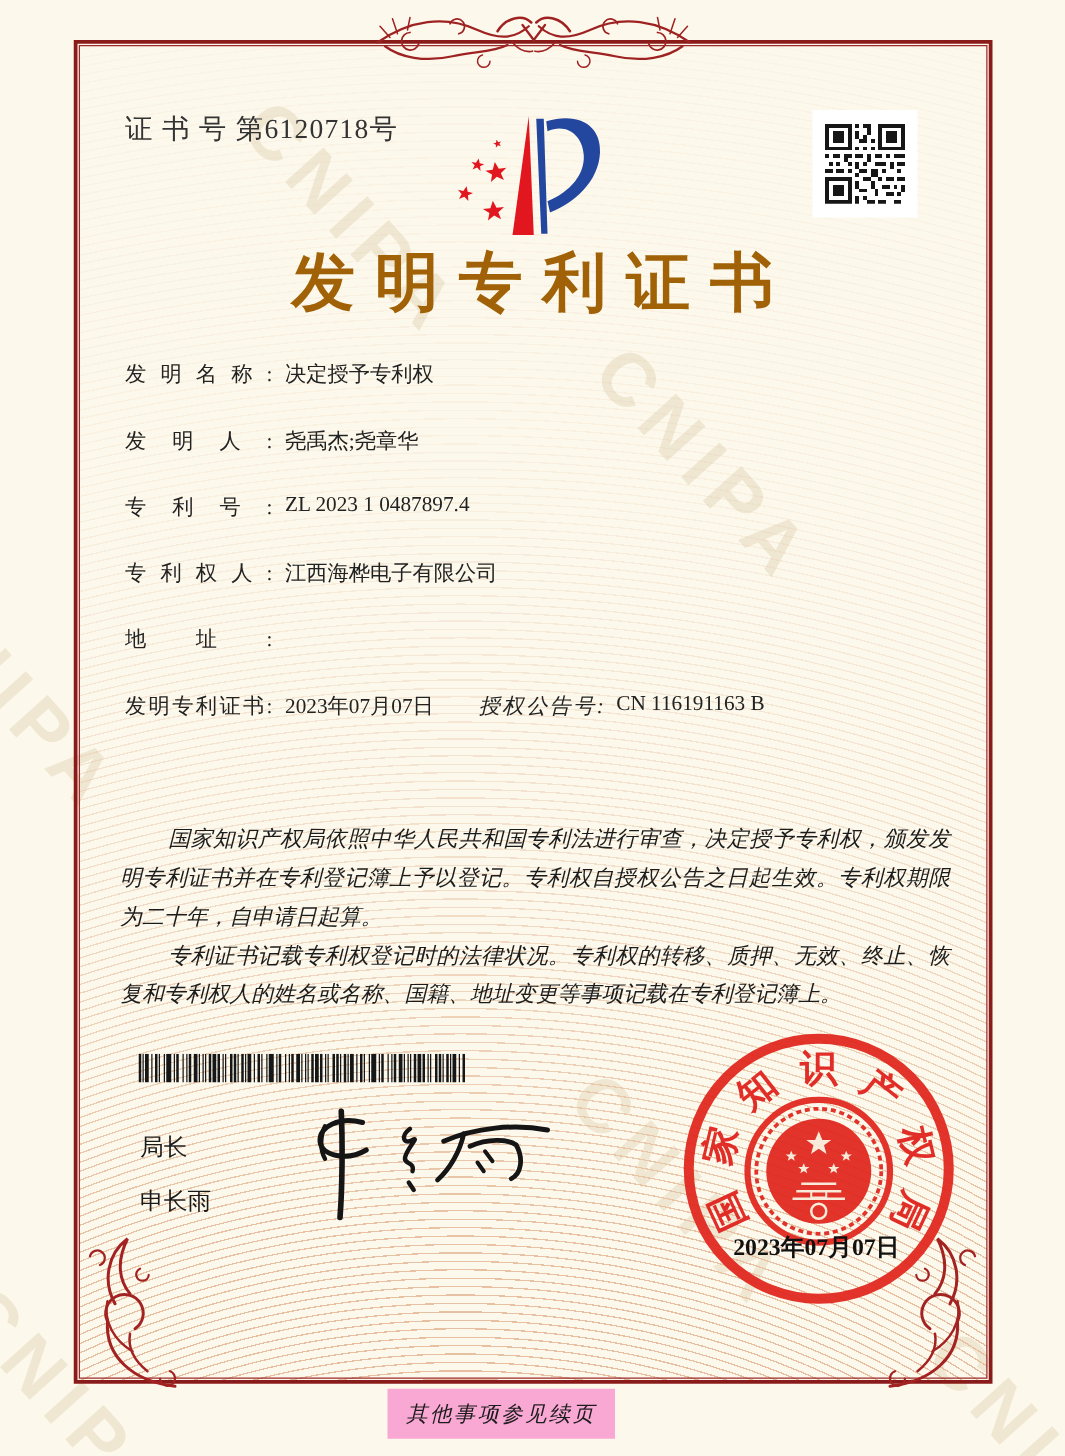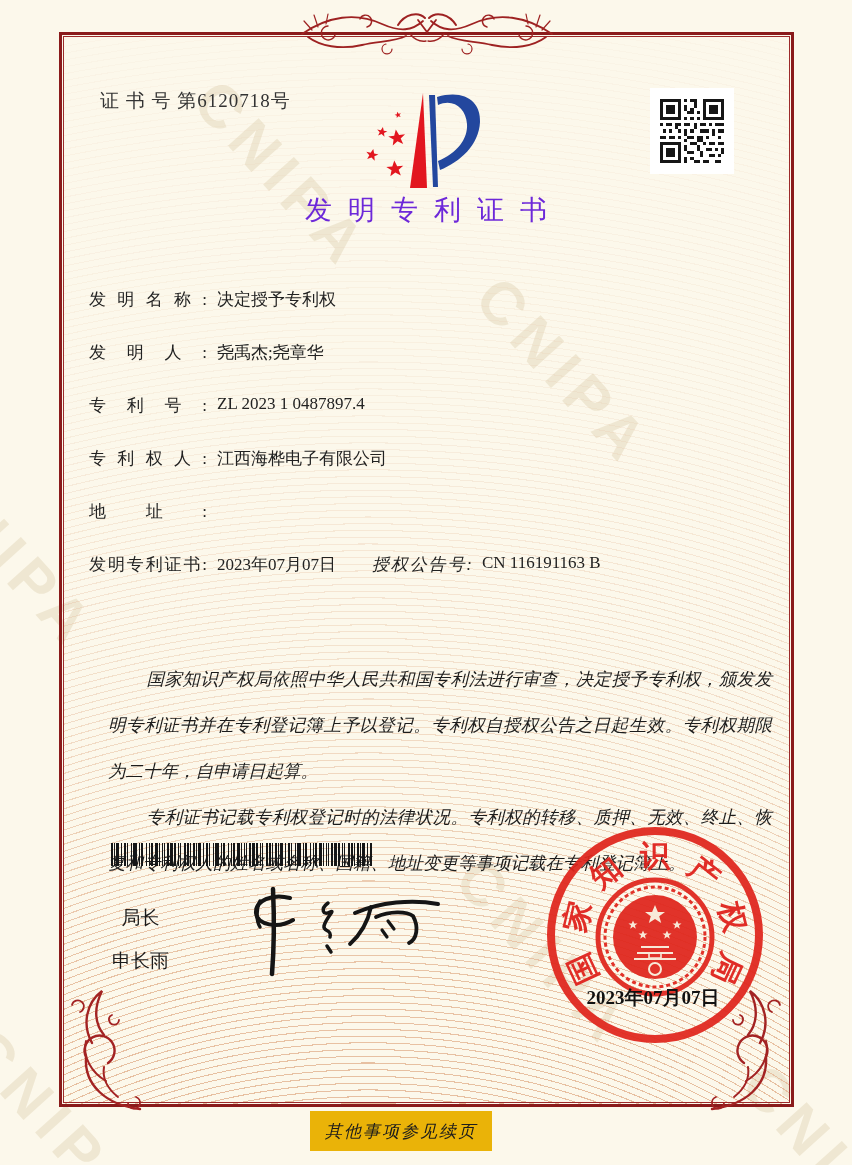--- a/index.html
+++ b/index.html
@@ -18,50 +18,50 @@
       mask-image:linear-gradient(to bottom, rgba(0,0,0,.06) 0%, rgba(0,0,0,.16) 35%, rgba(0,0,0,.45) 62%, rgba(0,0,0,.95) 88%, #000 100%);}
 
   
   .frame{position:absolute;z-index:2;left:59px;top:32px;width:735px;height:1075px;
       border:3px solid #8a1b1b;box-sizing:border-box;}
   .frame::after{content:'';position:absolute;inset:1px;border:1px solid #9c2a2a;}
   .ornament{position:absolute;z-index:3;}
 
   
   .content{position:absolute;z-index:4;inset:0;}
-  .cert-no{position:absolute;left:100px;top:88px;font-size:19px;color:#333;letter-spacing:1px;}
+  .cert-no{position:absolute;left:100px;top:88px;font-size:22px;color:#333;letter-spacing:1px;}
   .qr-box{position:absolute;left:650px;top:88px;width:84px;height:86px;background:#fff;
       display:flex;align-items:center;justify-content:center;}
   .logo{position:absolute;left:338px;top:86px;}
   .title{position:absolute;left:0;top:192px;width:852px;text-align:center;
-      font-size:27px;font-weight:normal;color:#6d28d9;letter-spacing:16px;text-indent:16px;}
-
-  .fields{position:absolute;left:89px;top:288px;width:620px;font-size:17px;color:#222;}
+      font-size:51px;font-weight:bold;color:#a16207;letter-spacing:16px;text-indent:16px;}
+
+  .fields{position:absolute;left:100px;top:288px;width:620px;font-size:17px;color:#222;}
   .frow{position:relative;height:53px;display:flex;align-items:flex-start;white-space:nowrap;}
   .flabel{display:inline-block;width:118px;text-align:justify;text-align-last:justify;flex:none;}
   .fvalue{margin-left:10px;}
   .pair2{position:absolute;left:283px;top:0;display:flex;}
   .pair2 .flabel{width:100px;font-style:italic;}
 
-  .body-text{position:absolute;left:96px;top:656px;width:664px;font-size:17.5px;line-height:46px;
-      color:#1c1c1c;font-style:italic;text-align:justify;margin-left:12px;}
+  .body-text{position:absolute;left:96px;top:656px;width:664px;font-size:17.5px;line-height:31px;
+      color:#1c1c1c;font-style:italic;text-align:justify;}
   .body-text p{margin:0;text-indent:2.2em;}
 
   .barcode{position:absolute;left:110px;top:843px;}
   .director{position:absolute;left:112px;top:905px;font-size:19px;color:#1a1a1a;
       font-family:"Liberation Sans","DejaVu Sans",sans-serif;}
-  .director div{height:43px;text-align:center;}
+  .director div{height:43px;}
   .signature{position:absolute;left:240px;top:865px;}
 
   .seal{position:absolute;left:545px;top:825px;width:220px;height:220px;}
   .seal-date{position:absolute;left:553px;top:985px;width:200px;text-align:center;
       font-size:19px;font-weight:bold;color:#111;z-index:5;}
 
   .page-num{position:absolute;left:0;top:1069px;width:852px;text-align:center;font-size:14.5px;color:#222;}
-  .cont-note{position:absolute;left:310px;top:1111px;width:182px;height:40px;background:#eab308;
+  .cont-note{position:absolute;left:310px;top:1111px;width:182px;height:40px;background:#f9a8d4;
       z-index:5;display:flex;align-items:center;justify-content:center;
       font-size:17px;font-style:italic;color:#1c1c1c;letter-spacing:2px;}
 </style>
 </head>
 <body>
 
 <div class="page">
 
   <div class="wm" style="left:168px;top:140px;">CNIPA</div>
   <div class="wm" style="left:450px;top:337px;">CNIPA</div>

